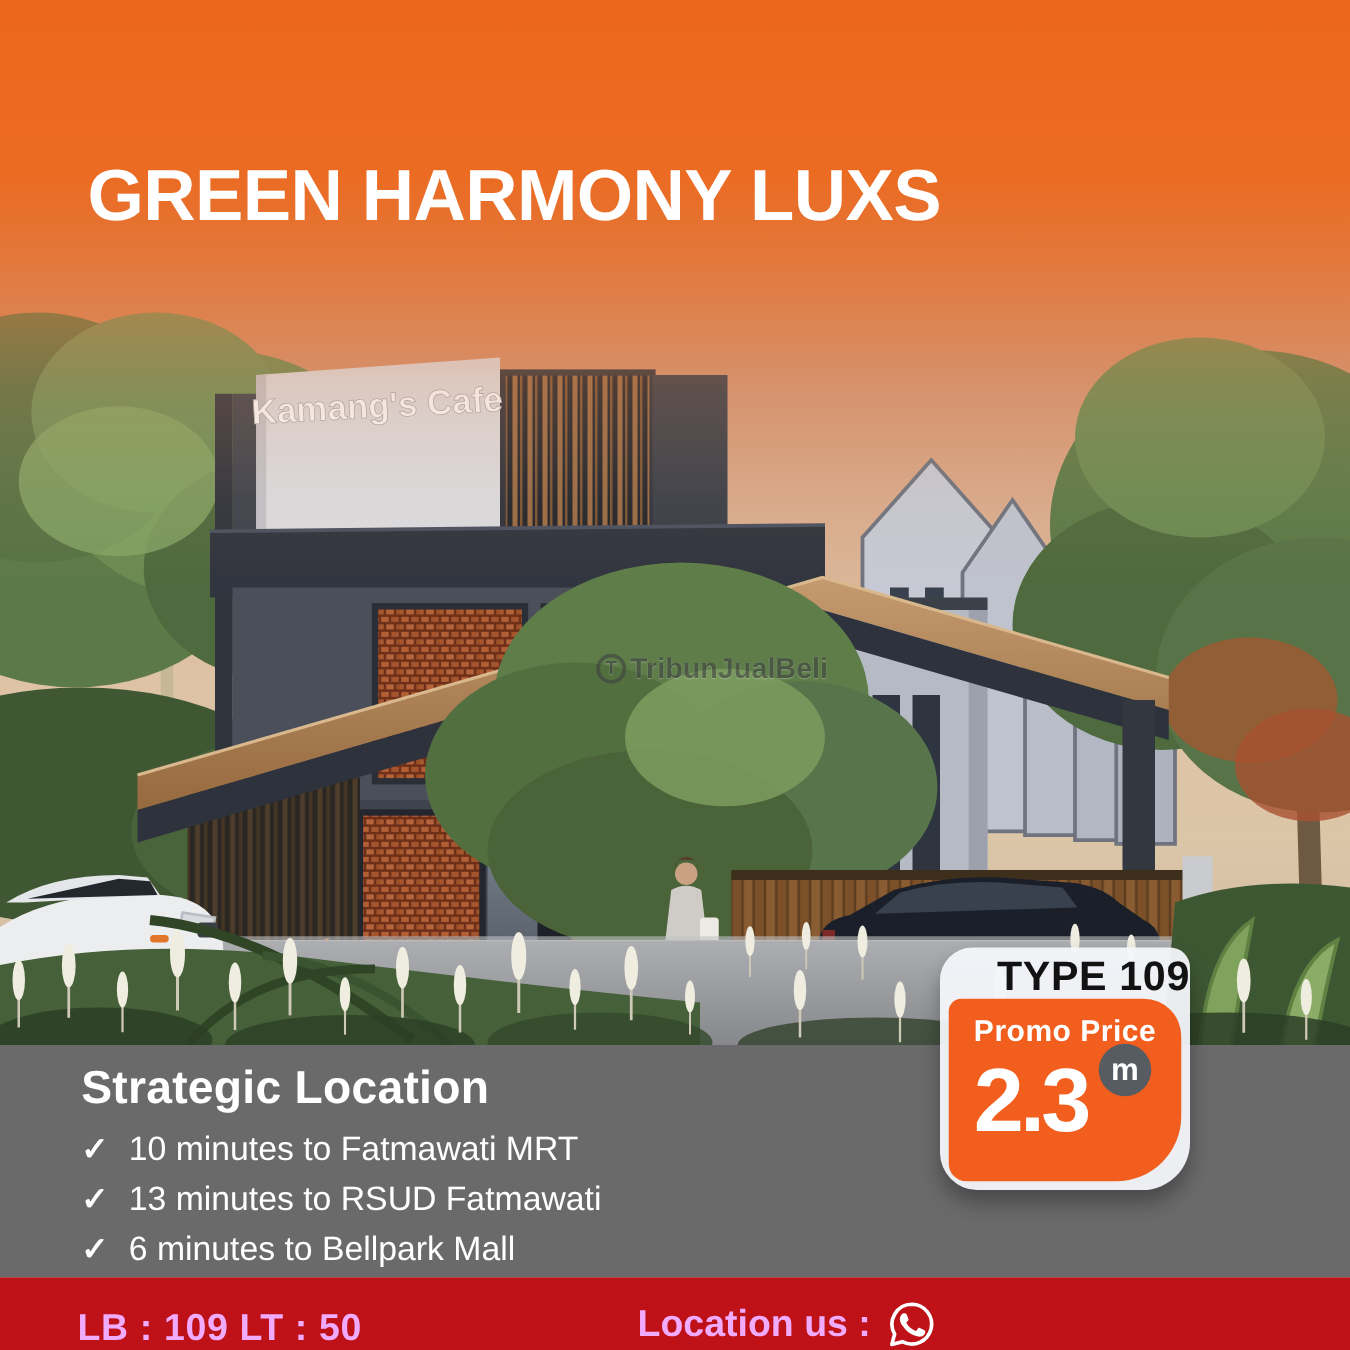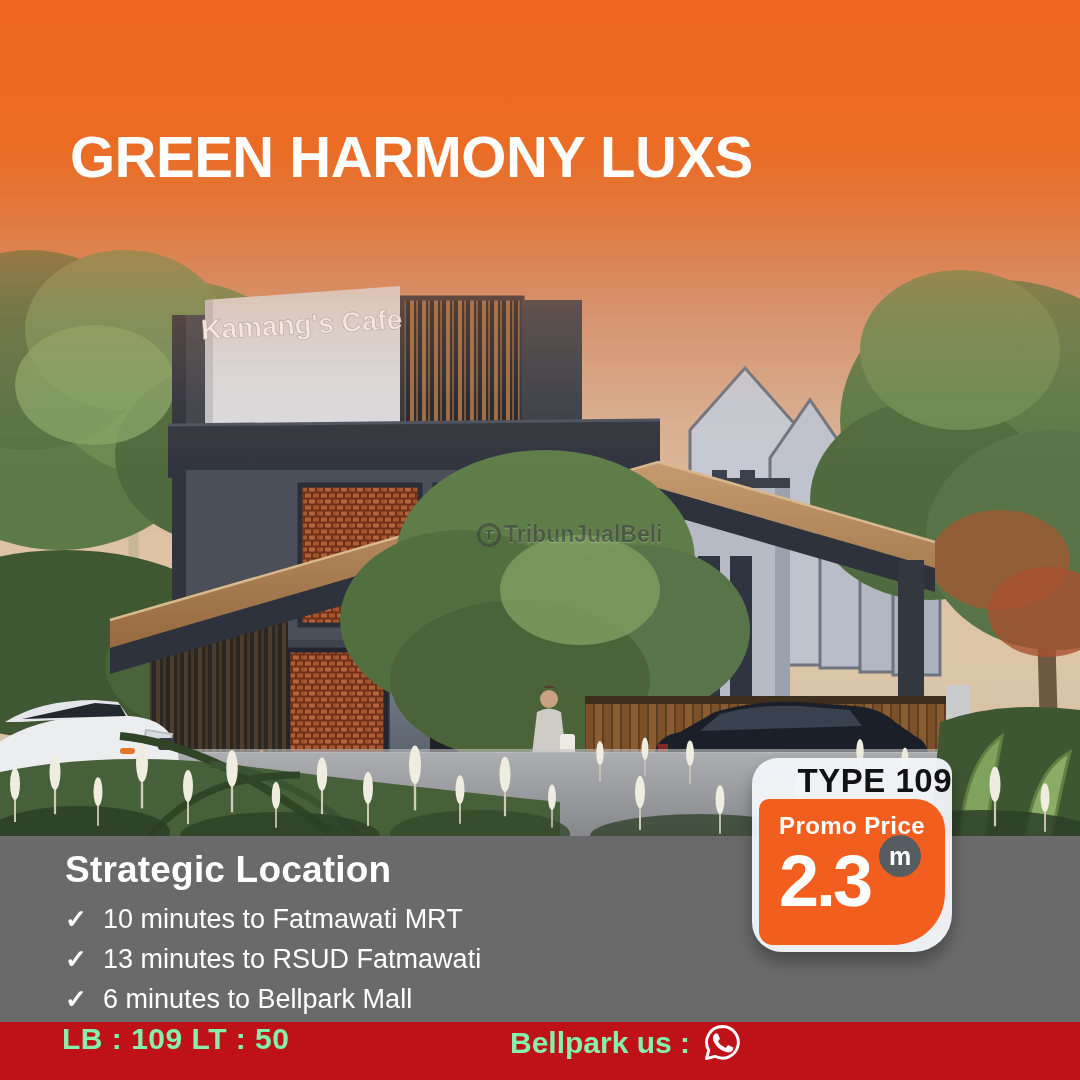--- a/index.html
+++ b/index.html
@@ -51,21 +51,21 @@
     font-size:72px;font-weight:800;letter-spacing:-3px;line-height:1;
   }
   .badge-unit{
     position:absolute;right:24px;top:36px;width:42px;height:42px;border-radius:50%;
     background:#575C63;color:#fff;display:grid;place-items:center;
     font-size:25px;font-weight:700;
   }
   
   .footer{
     position:absolute;left:0;top:1022px;width:1080px;height:58px;background:#BE1118;z-index:6;
-    color:#86efac;display:flex;align-items:flex-start;
+    color:#f0abfc;display:flex;align-items:flex-end;
   }
   .footer-area{margin-left:62px;font-size:30px;font-weight:700;letter-spacing:.5px;}
   .footer-contact{position:absolute;left:510px;display:flex;align-items:center;gap:12px;}
   .footer-contact-label{font-size:30px;font-weight:700;}
   .wa-icon{width:41px;height:41px;display:block;}
 </style>
 </head>
 <body>
 
 <div class="poster">
@@ -348,21 +348,21 @@
     <div class="badge-orange">
       <div class="badge-promo">Promo Price</div>
       <div class="badge-price">2.3</div>
       <div class="badge-unit">m</div>
     </div>
   </div>
 
   <div class="footer">
     <div class="footer-area">LB : 109 LT : 50</div>
     <div class="footer-contact">
-      <span class="footer-contact-label">Bellpark us :</span>
+      <span class="footer-contact-label">Location us :</span>
       <svg class="wa-icon" viewBox="0 0 24 24">
         <path d="M12 2.6a9.3 9.3 0 0 0-8.05 13.96L2.6 21.4l4.97-1.3A9.3 9.3 0 1 0 12 2.6z" fill="none" stroke="#FFFFFF" stroke-width="1.7" stroke-linejoin="round"></path>
         <path d="M9.4 7.3c-.22-.5-.45-.51-.66-.52l-.56-.01c-.2 0-.51.07-.78.36-.27.29-1.02 1-1.02 2.43s1.05 2.82 1.19 3.01c.15.2 2.03 3.25 5.01 4.43 2.48.98 2.98.78 3.52.73.54-.05 1.73-.7 1.97-1.39.24-.68.24-1.27.17-1.39-.07-.12-.27-.2-.56-.34l-1.97-.94c-.27-.13-.47-.2-.66.07l-.92 1.15c-.17.2-.34.22-.63.07-.29-.14-1.23-.45-2.35-1.45-.87-.77-1.45-1.72-1.62-2.01-.17-.29-.02-.45.13-.59l.44-.52c.15-.17.2-.29.29-.48.1-.2.05-.37-.02-.51-.07-.15-.64-1.6-.87-2.1z" fill="#FFFFFF"></path>
       </svg>
     </div>
   </div>
 
 </div>
 
 </body></html>

